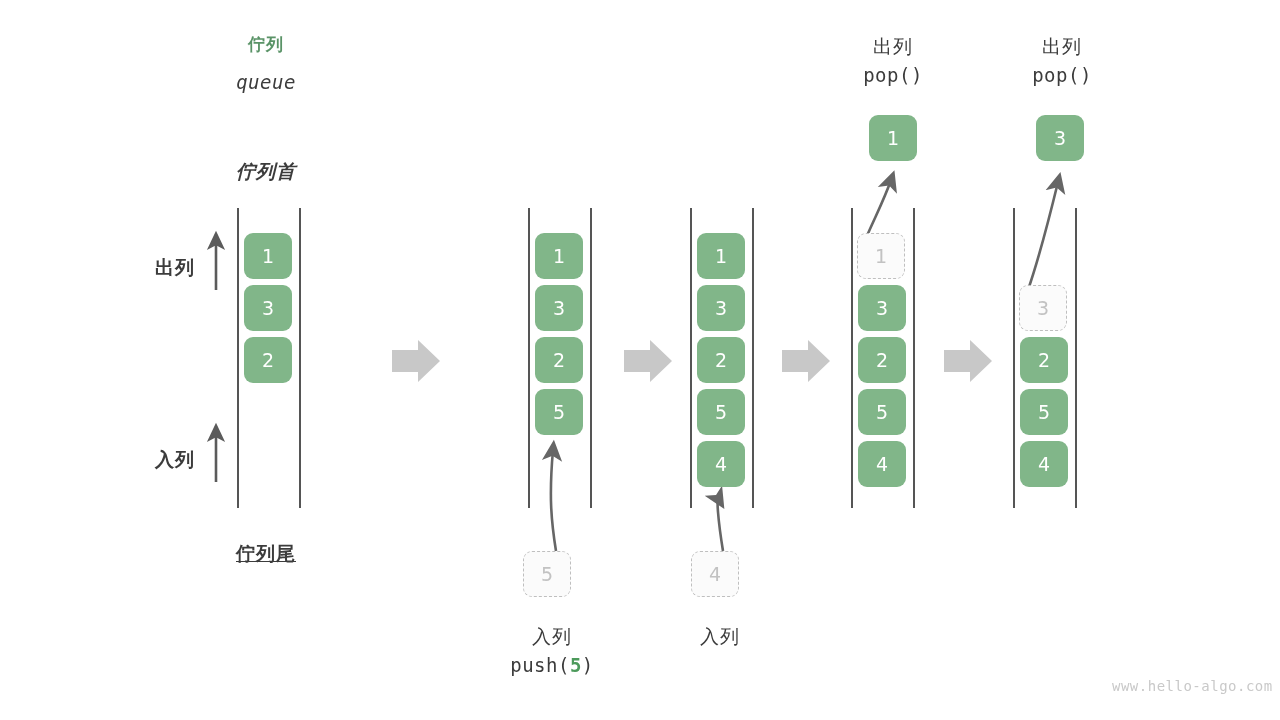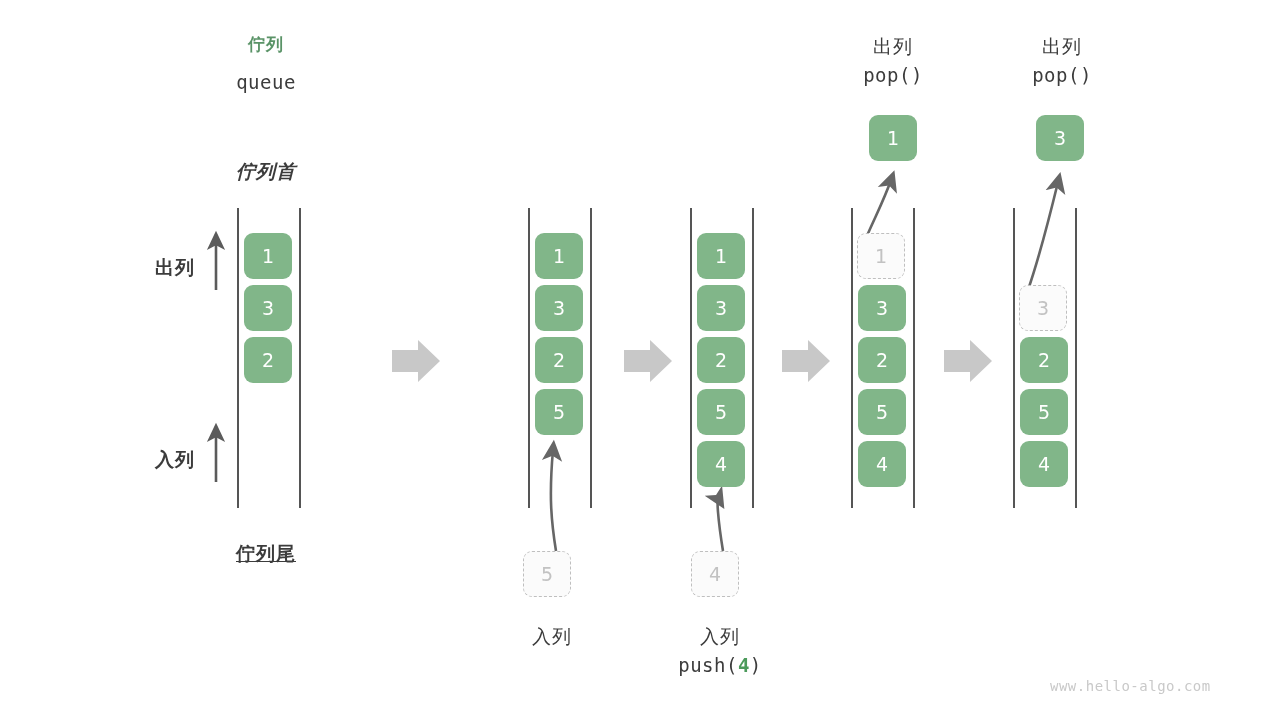--- a/index.html
+++ b/index.html
@@ -174,21 +174,21 @@
     <g>
       <path d="M866,238 C876,215 884,200 891,180" stroke="#666666" stroke-width="2.6" fill="none" marker-end="url(#mk-dark)"></path>
     </g>
 
     <g>
       <path d="M1028,290 C1040,255 1050,215 1058,182" stroke="#666666" stroke-width="2.6" fill="none" marker-end="url(#mk-dark)"></path>
     </g>
   </svg>
 
   <div class="title-cn" style="left:206px; top:33px; width:120px;">佇列</div>
-  <div class="title-en" style="left:206px; top:71px; width:120px;">queue</div>
+  <div class="title-en" style="left:206px; top:71px; width:120px;font-style:italic;">queue</div>
 
   <div class="edge-label" style="left:206px; top:159px; width:120px;font-style:italic;">佇列首</div>
   <div class="edge-label" style="left:206px; top:541px; width:120px;text-decoration:underline;">佇列尾</div>
 
   <div class="side-label" style="left:139px; top:255px; width:72px;">出列</div>
   <div class="side-label" style="left:139px; top:447px; width:72px;">入列</div>
 
   <div>
     <div class="rail abs" style="left:237px; top:208px; height:300px;"></div>
     <div class="rail abs" style="left:299px; top:208px; height:300px;"></div>
@@ -204,38 +204,38 @@
 
     <div class="cell" style="left:535px; top:233px;">1</div>
     <div class="cell" style="left:535px; top:285px;">3</div>
     <div class="cell" style="left:535px; top:337px;">2</div>
     <div class="cell" style="left:535px; top:389px;">5</div>
 
     <div class="cell ghost" style="left:523px; top:551px;">5</div>
 
     <div class="op-caption" style="left:452px; top:622px; width:200px;">
       <span class="op-cn">入列</span>
+      <span class="op-code"><span>push(</span><span class="argnum">5</span><span>)</span></span>
     </div>
   </div>
 
   <div>
     <div class="rail abs" style="left:690px; top:208px; height:300px;"></div>
     <div class="rail abs" style="left:752px; top:208px; height:300px;"></div>
 
     <div class="cell" style="left:697px; top:233px;">1</div>
     <div class="cell" style="left:697px; top:285px;">3</div>
     <div class="cell" style="left:697px; top:337px;">2</div>
     <div class="cell" style="left:697px; top:389px;">5</div>
     <div class="cell" style="left:697px; top:441px;">4</div>
 
     <div class="cell ghost" style="left:691px; top:551px;">4</div>
 
     <div class="op-caption" style="left:620px; top:622px; width:200px;">
       <span class="op-cn">入列</span>
-      <span class="op-code"><span>push(</span><span class="argnum">4</span><span>)</span></span>
     </div>
   </div>
 
   <div>
     <div class="rail abs" style="left:851px; top:208px; height:300px;"></div>
     <div class="rail abs" style="left:913px; top:208px; height:300px;"></div>
 
     <div class="cell ghost" style="left:857px; top:233px;">1</div>
     <div class="cell" style="left:858px; top:285px;">3</div>
     <div class="cell" style="left:858px; top:337px;">2</div>
@@ -260,15 +260,15 @@
     <div class="cell" style="left:1020px; top:441px;">4</div>
 
     <div class="cell" style="left:1036px; top:115px;">3</div>
 
     <div class="op-caption" style="left:962px; top:32px; width:200px;">
       <span class="op-cn">出列</span>
       <span class="op-code">pop()</span>
     </div>
   </div>
 
-  <div class="watermark" style="left:1050px; top:678px;">www.hello-algo.com</div>
+  <div class="watermark" style="left:1112px; top:678px;">www.hello-algo.com</div>
 
 </div>
 
 </body></html>

